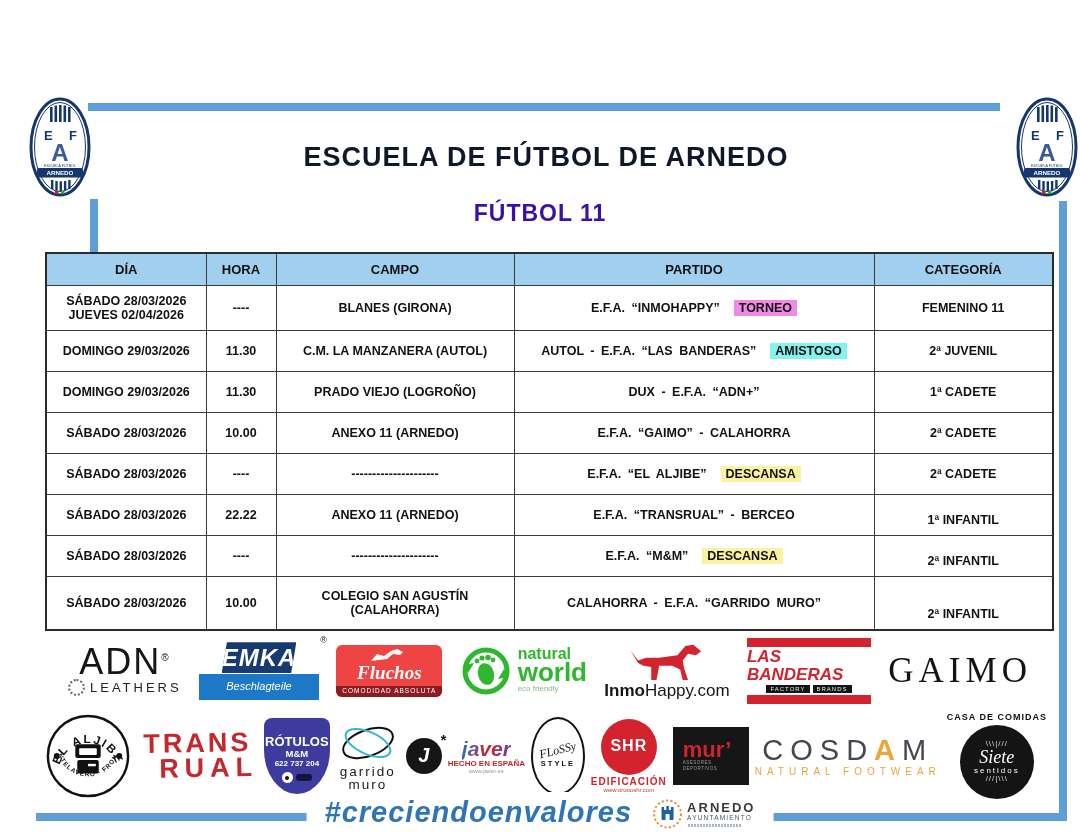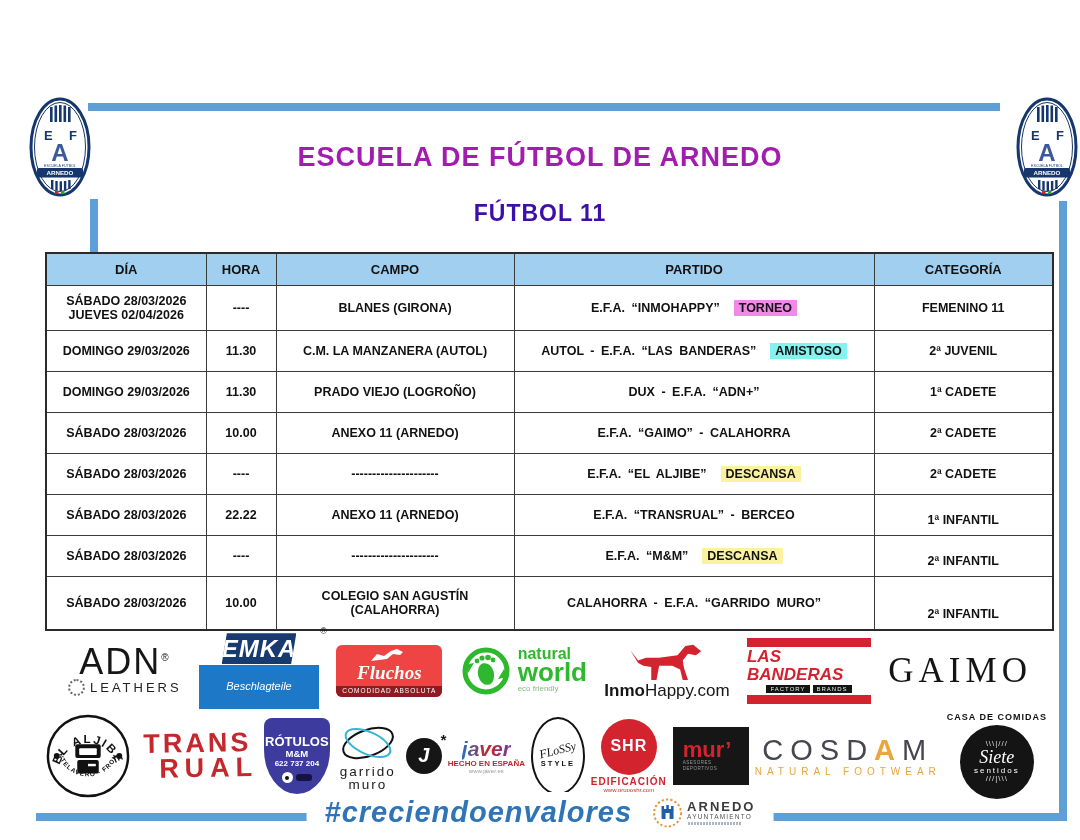--- a/index.html
+++ b/index.html
@@ -13,22 +13,22 @@
   .line-left{left:90px;top:199px;width:8px;height:56px;}
   .line-right{left:1059px;top:201px;width:8px;height:616px;}
   .line-bottom{left:36px;top:813px;width:1031px;height:8px;}
 
   
   .efa-badge{position:absolute;width:62px;height:100px;}
   .efa-badge.left{left:29px;top:97px;}
   .efa-badge.right{left:1016px;top:97px;}
 
   
-  .page-title{position:absolute;left:90px;width:900px;top:142px;text-align:center;
-    font-size:27px;font-weight:bold;color:#a21caf;letter-spacing:1px;}
+  .page-title{position:absolute;left:96px;width:900px;top:142px;text-align:center;
+    font-size:27px;font-weight:bold;color:#0f172a;letter-spacing:1px;}
   .page-subtitle{position:absolute;left:90px;width:900px;top:200px;text-align:center;
     font-size:23px;font-weight:bold;color:#3e0ea8;letter-spacing:1px;}
 
   
   table.schedule{position:absolute;left:45px;top:252px;width:1007px;border-collapse:collapse;
     table-layout:fixed;}
   table.schedule th,table.schedule td{border:1px solid #3b3b3b;text-align:center;vertical-align:middle;
     font-weight:bold;padding:2px 4px;white-space:pre-line;}
   table.schedule{border:2px solid #2b2b2b;}
   table.schedule th{background:#a0cff0;font-size:13px;height:27px;}
@@ -50,21 +50,21 @@
 
   
   .adn-name{font-size:36px;letter-spacing:2px;color:#161616;line-height:0.9;}
   .adn-name sup{font-size:10px;}
   .adn-sub{display:flex;align-items:center;gap:5px;font-size:13px;letter-spacing:3px;color:#222;margin-top:1px;}
   .fp-icon{width:13px;height:13px;border-radius:50%;border:2px dotted #666;}
   
   .emka{width:120px;position:relative;}
   .emka-top{background:#173a70;color:#fff;font-style:italic;font-weight:bold;font-size:24px;
     text-align:center;padding:3px 0;letter-spacing:1px;clip-path:polygon(7% 0,100% 0,93% 100%,0 100%);}
-  .emka-bot{background:#1e78c8;color:#fff;font-style:italic;font-size:11px;text-align:center;padding:16px 0;margin-top:1px;}
+  .emka-bot{background:#1e78c8;color:#fff;font-style:italic;font-size:11px;text-align:center;padding:7px 0;margin-top:1px;}
   .emka-reg{position:absolute;right:-8px;top:-6px;font-size:9px;color:#111;}
   
   .fluchos{width:106px;background:#ef4444;border-radius:6px;overflow:hidden;padding-top:3px;justify-content:space-between;}
   .fluchos-name{color:#fff;font-size:19px;font-style:italic;font-weight:bold;text-align:center;
     font-family:"Liberation Serif",serif;}
   .fluchos-sub{background:#8f1b22;color:#fff;font-size:6.5px;letter-spacing:1px;text-align:center;
     padding:2.5px 0;margin-top:3px;}
   
   .nw{flex-direction:row;gap:6px;align-items:center;}
   .nw-text{display:flex;flex-direction:column;align-items:flex-start;}
@@ -132,21 +132,21 @@
   .siete-top{font-size:9px;font-weight:bold;letter-spacing:1px;color:#111;margin-bottom:2px;}
   .siete-badge{width:74px;height:74px;border-radius:50%;background:#141414;color:#fff;display:flex;
     flex-direction:column;align-items:center;justify-content:center;}
   .siete-rays{font-size:8px;letter-spacing:1px;color:#ddd;}
   .siete-name{font-family:"Liberation Serif",serif;font-style:italic;font-size:18px;line-height:1;}
   .siete-sub{font-size:8px;letter-spacing:2px;margin-top:1px;}
   
   .aljibe-svg{display:block;}
 
   
-  .footer{position:absolute;left:50%;top:792px;transform:translateX(-50%);display:flex;align-items:center;
+  .footer{position:absolute;left:50%;top:792px;transform:translateX(-50%);display:flex;align-items:flex-end;
     gap:20px;background:#fff;padding:4px 18px;z-index:5;}
   .hashtag{font-size:29px;font-weight:bold;font-style:italic;color:#2e74b6;letter-spacing:1px;}
   .arnedo{display:flex;align-items:center;gap:5px;}
   .arnedo-text{display:flex;flex-direction:column;line-height:1;}
   .arnedo-l1{font-size:13px;font-weight:bold;color:#3a3a3a;letter-spacing:2px;}
   .arnedo-l2{font-size:6.5px;color:#555;letter-spacing:1.2px;margin-top:1px;}
   .arnedo-l3{width:54px;height:3px;margin-top:2px;
     background:repeating-linear-gradient(90deg,#aab7c4 0 2px,#fff 2px 3px);}
 </style>
 </head>

